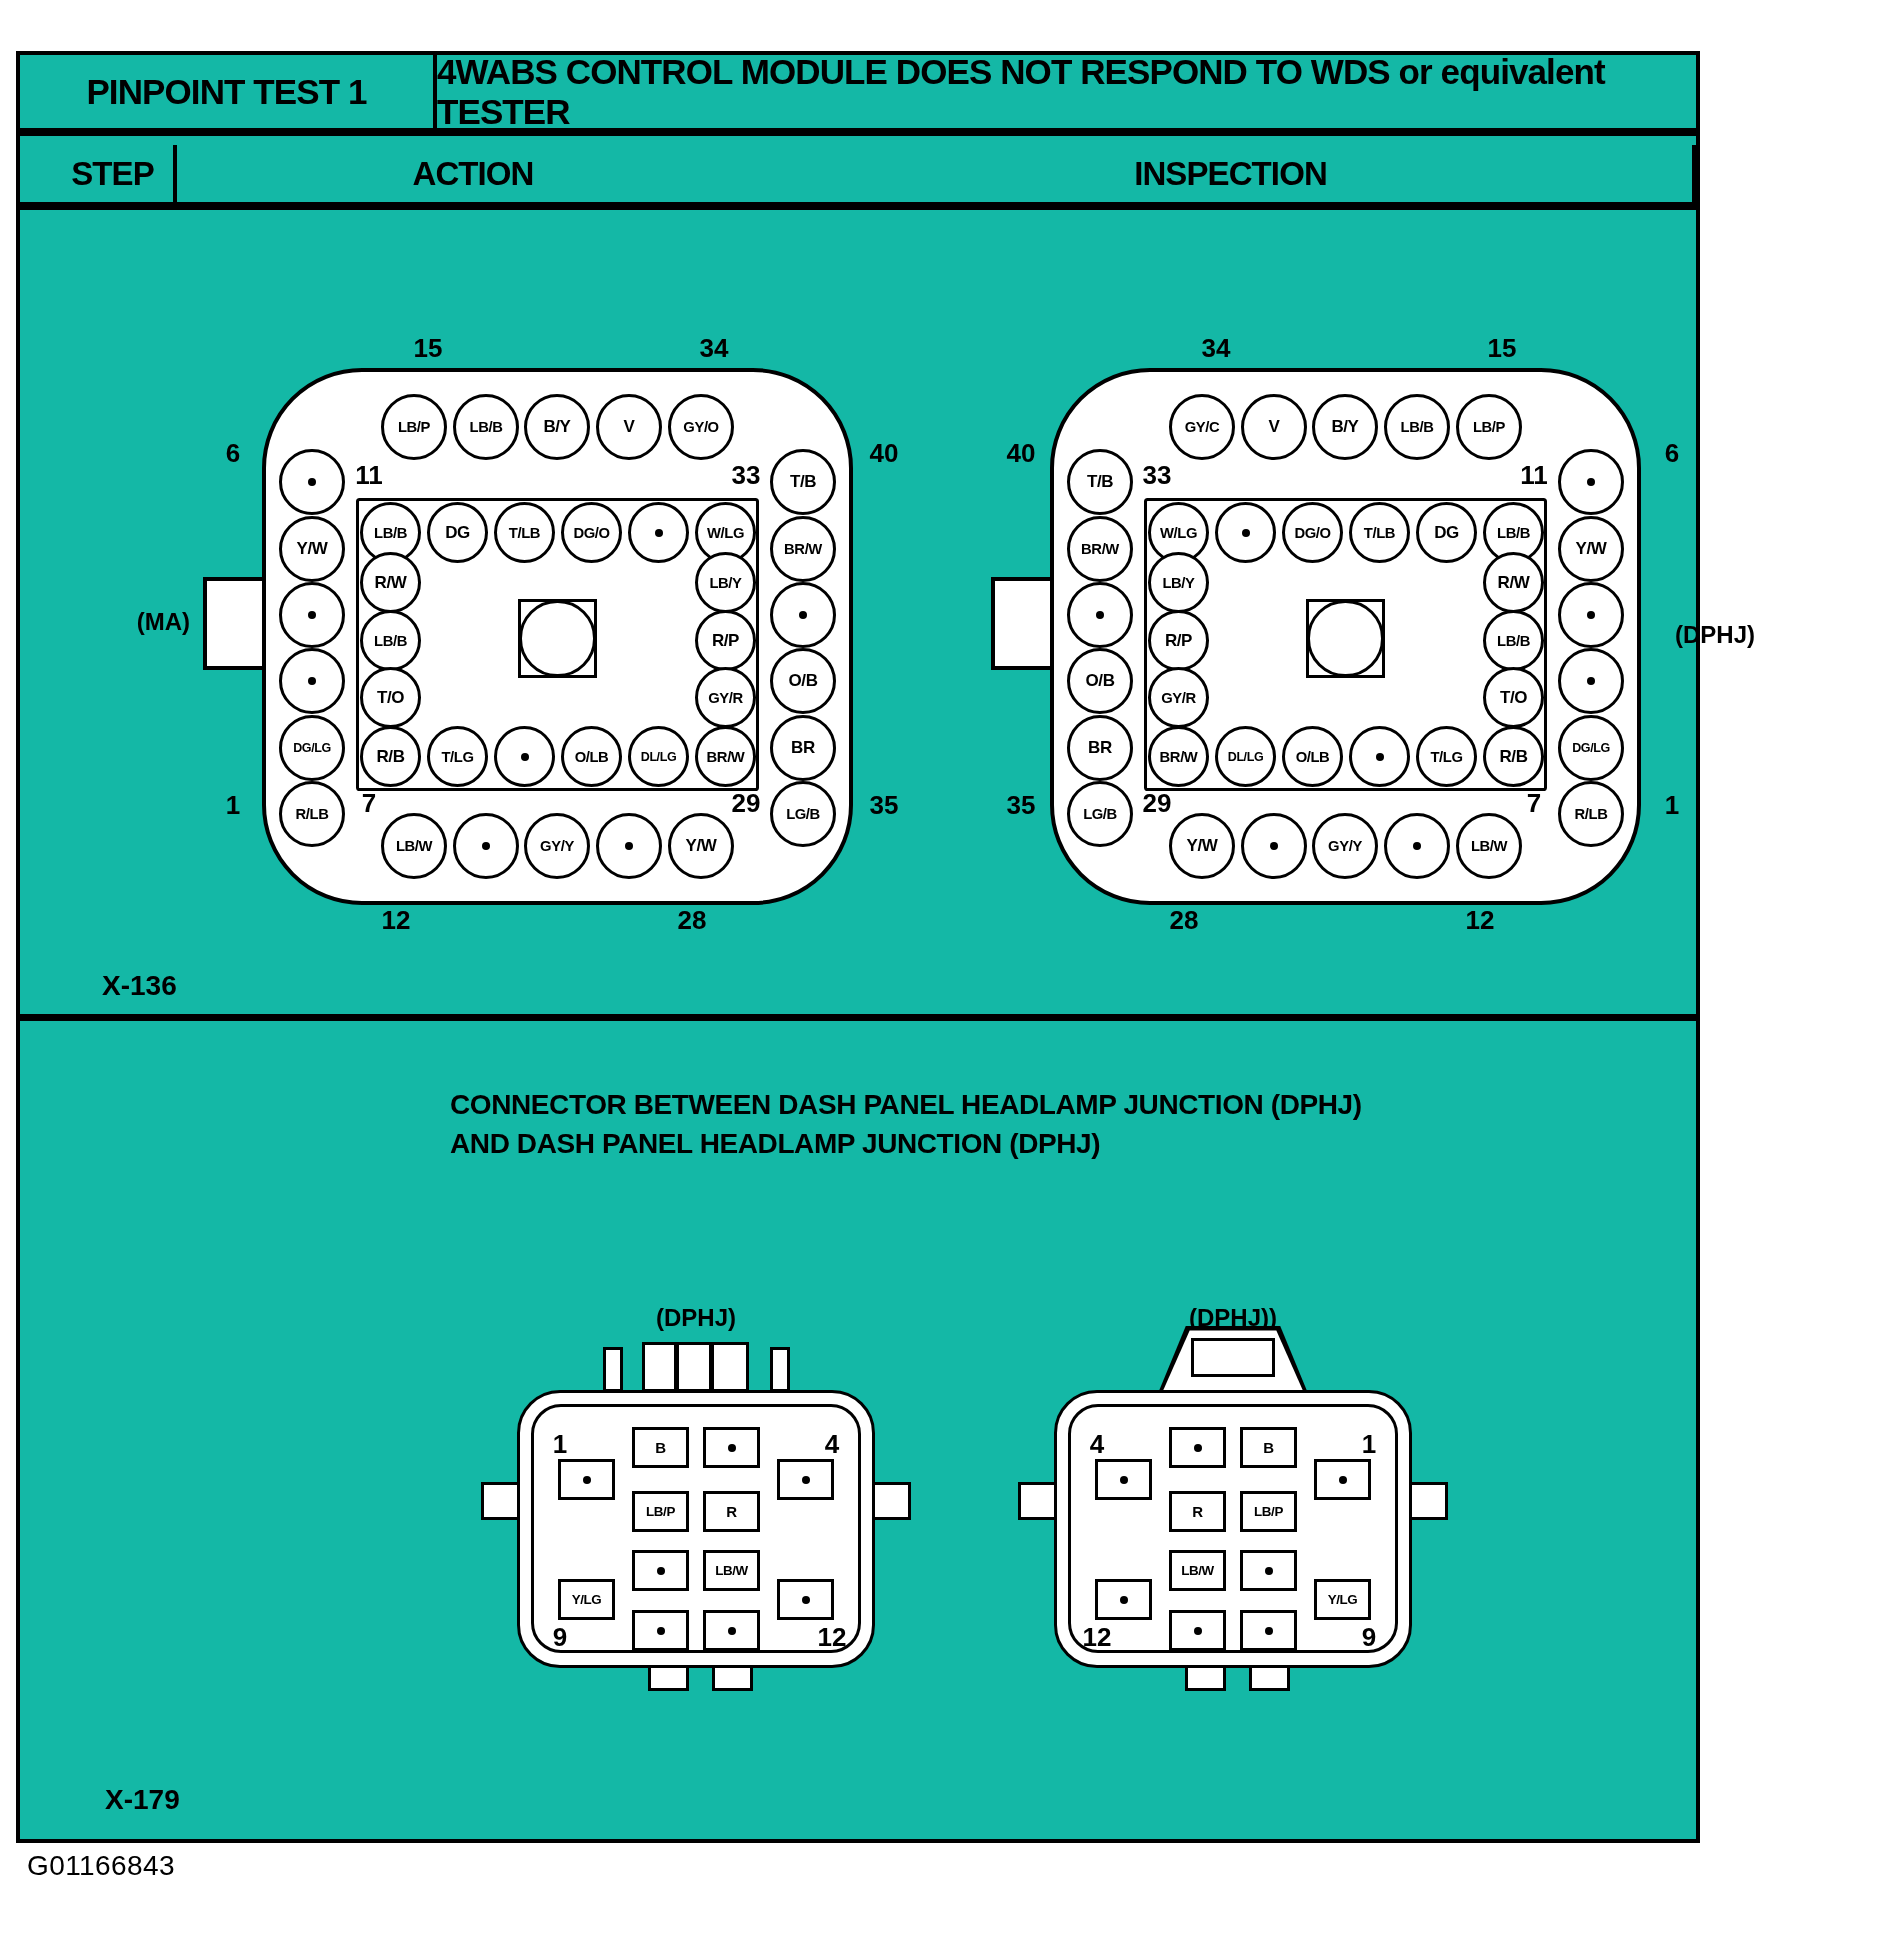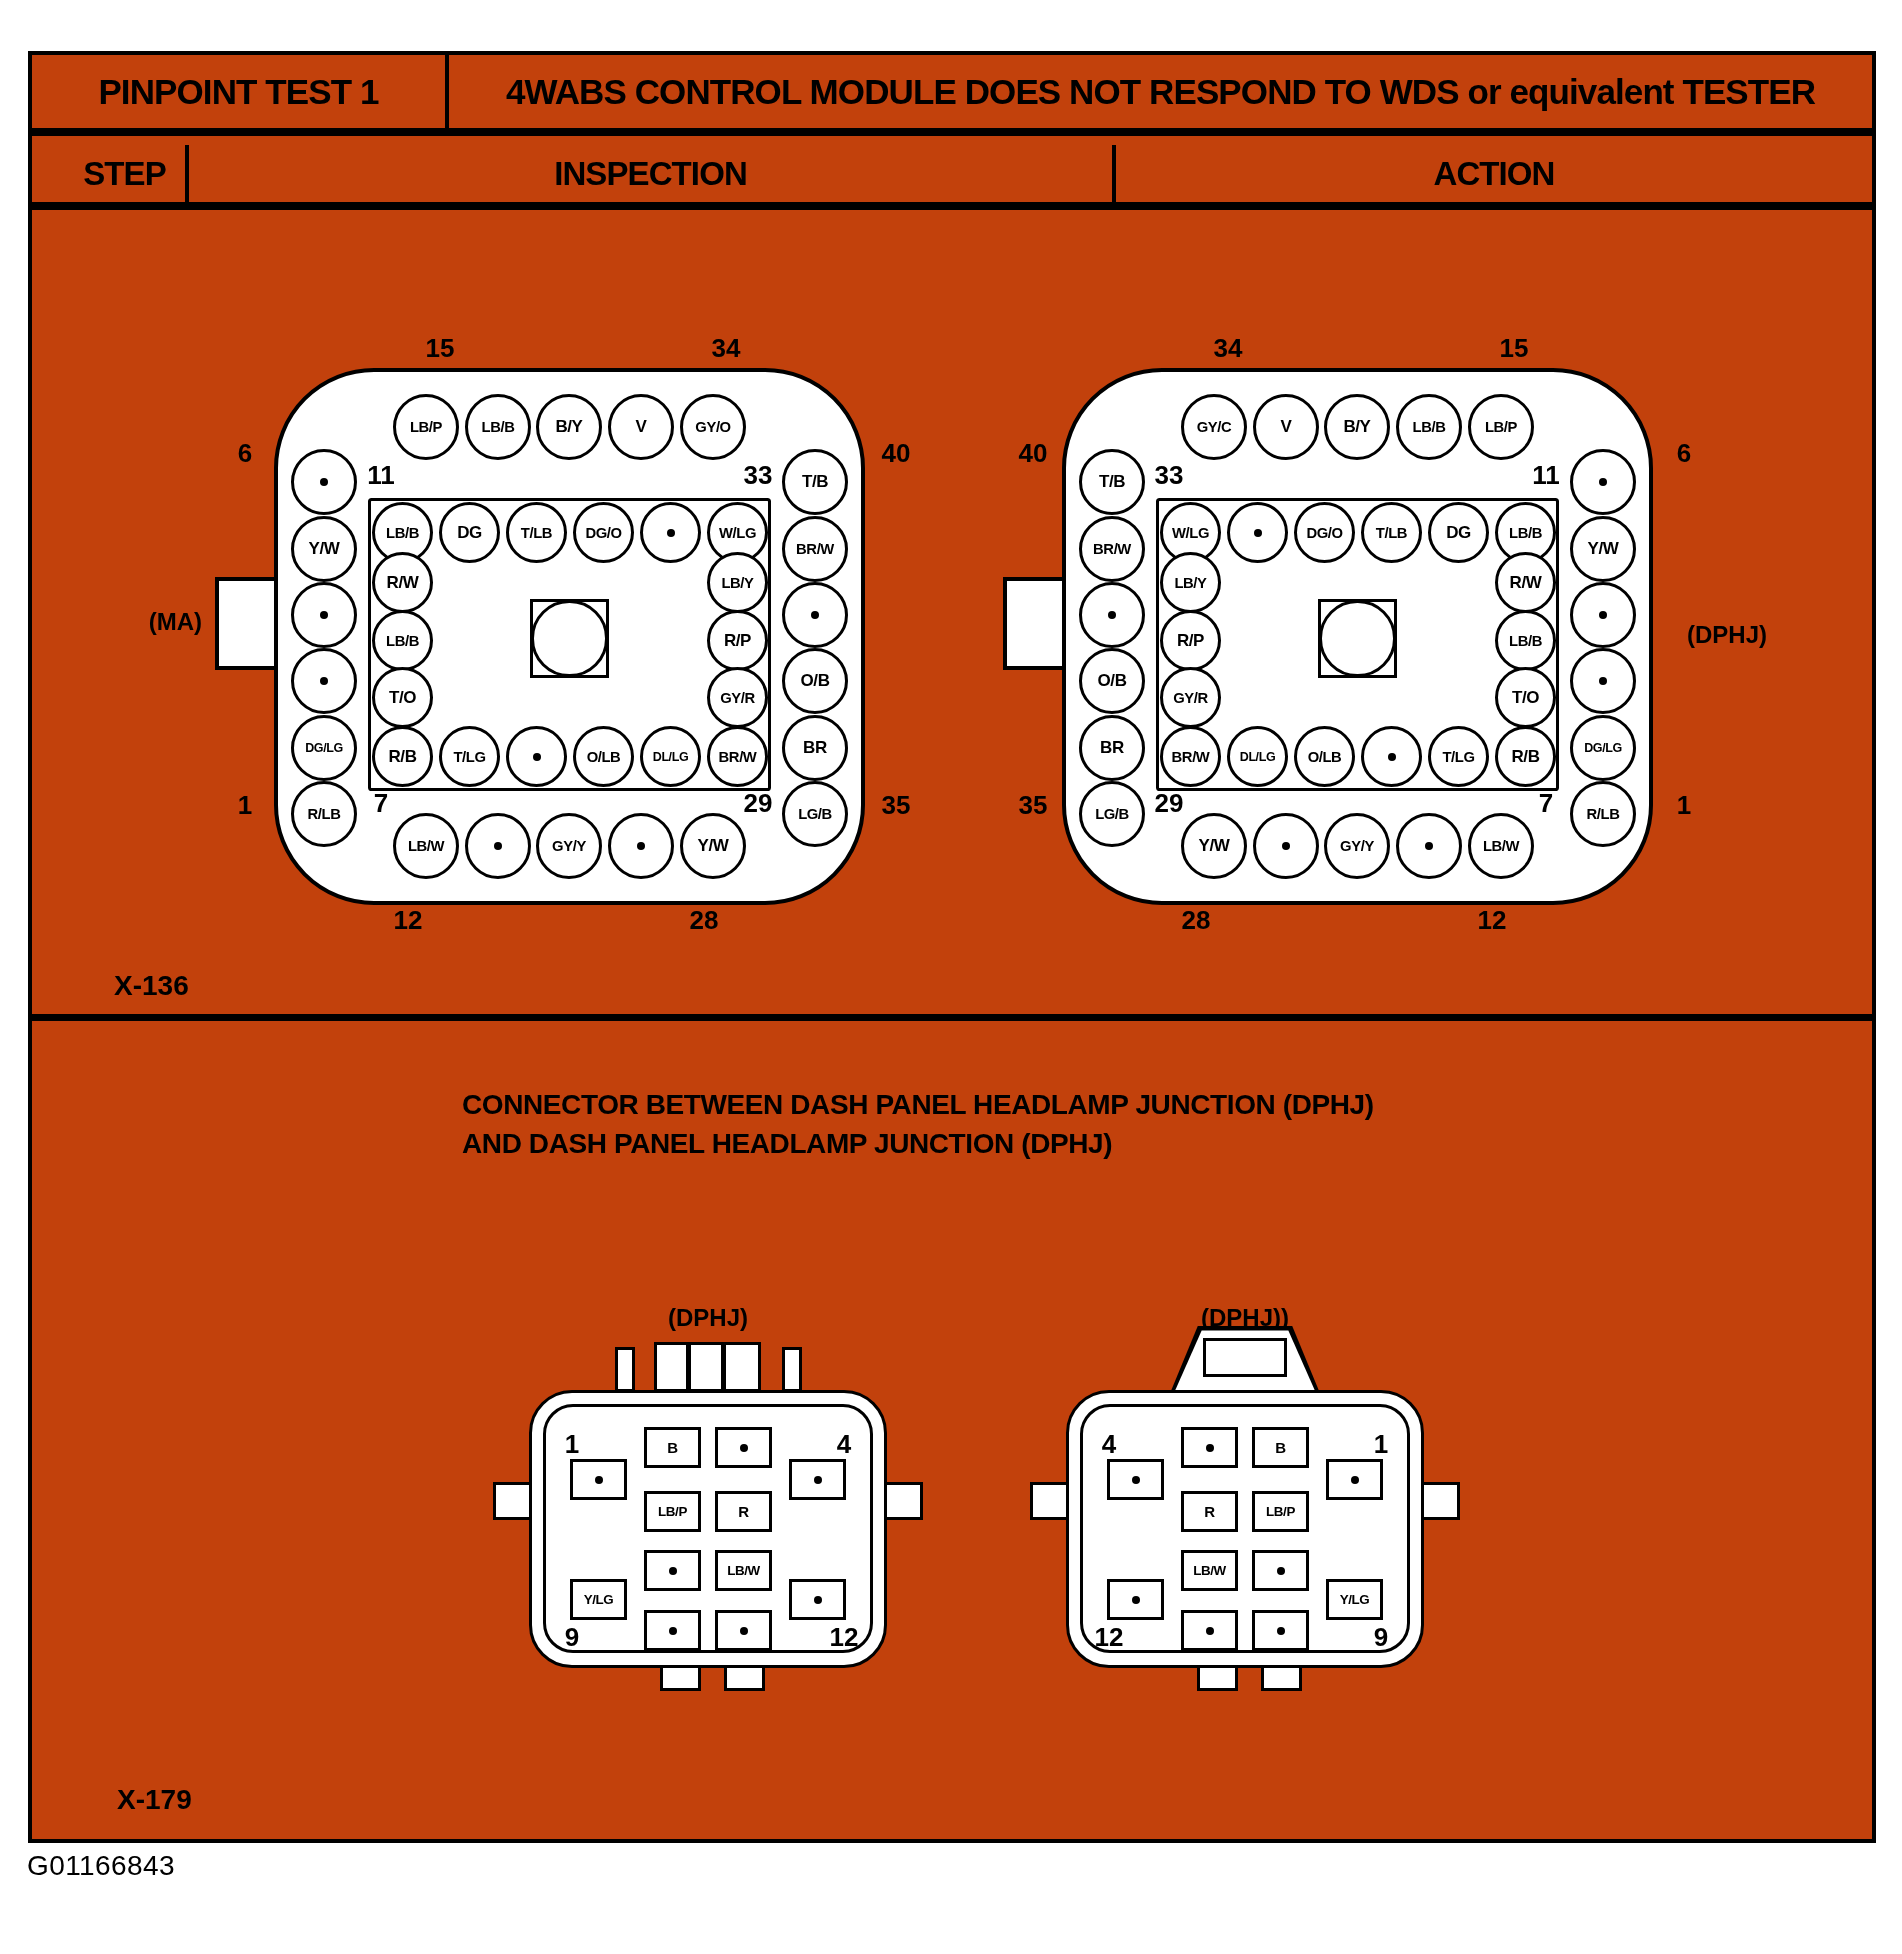--- a/index.html
+++ b/index.html
@@ -1,17 +1,17 @@
 <!DOCTYPE html>
 <html style="font-size:14.3px"><head>
 <meta charset="utf-8">
 <style>
   html,body{margin:0;padding:0;background:#fff;color:#000;}
   body{width:1902px;height:1954px;position:relative;font-family:"Liberation Sans",sans-serif;}
-  .frame{position:absolute;left:28px;top:51px;width:1848px;height:1792px;border:4.5px solid #000;box-sizing:border-box;background:#c2410c;}
+  .frame{position:absolute;left:16px;top:51px;width:1684px;height:1792px;border:4.5px solid #000;box-sizing:border-box;background:#14b8a6;}
   .hdr-row1{position:absolute;left:0;top:0;width:100%;height:81px;border-bottom:8px solid #000;display:flex;box-sizing:border-box;}
   .hdr-row2{position:absolute;left:0;top:90px;width:100%;height:65px;border-bottom:8px solid #000;display:flex;box-sizing:border-box;padding-left:32px;}
   .cell{display:flex;align-items:center;justify-content:center;font-weight:bold;letter-spacing:-0.9px;box-sizing:border-box;}
   .c-test{width:417px;border-right:4.5px solid #000;font-size:35px;}
   .c-title{flex:1;font-size:35px;}
   .c-step{width:125px;border-right:4.5px solid #000;font-size:33px;}
   .c-insp{width:927px;border-right:4.5px solid #000;font-size:33px;}
   .c-act{flex:1;font-size:33px;}
   .p-title{position:absolute;left:0;right:0;top:184px;text-align:center;font-weight:bold;font-size:29px;letter-spacing:-0.4px;}
   .p2-title{position:absolute;font-weight:bold;font-size:28px;letter-spacing:-0.4px;line-height:39px;}
@@ -53,22 +53,22 @@
 </head>
 <body>
 
 <div class="frame">
   <div class="hdr-row1">
     <div class="cell c-test">PINPOINT TEST 1</div>
     <div class="cell c-title">4WABS CONTROL MODULE DOES NOT RESPOND TO WDS or equivalent TESTER</div>
   </div>
   <div class="hdr-row2">
     <div class="cell c-step">STEP</div>
+    <div class="cell c-act">ACTION</div>
     <div class="cell c-insp">INSPECTION</div>
-    <div class="cell c-act">ACTION</div>
   </div>
 
   <div id="conn-p1-left" class="c40" style="left:242px;top:313px;">
       <div class="c40-tab"></div>
       <div class="c40-shell"></div>
       <div class="c40-inner"></div>
       <div class="c40-key">
         <div class="c40-keyc"></div>
       </div>
       <div class="pin pin-round" style="left: 119px; top: 26px; width: 66px; height: 66px;">

